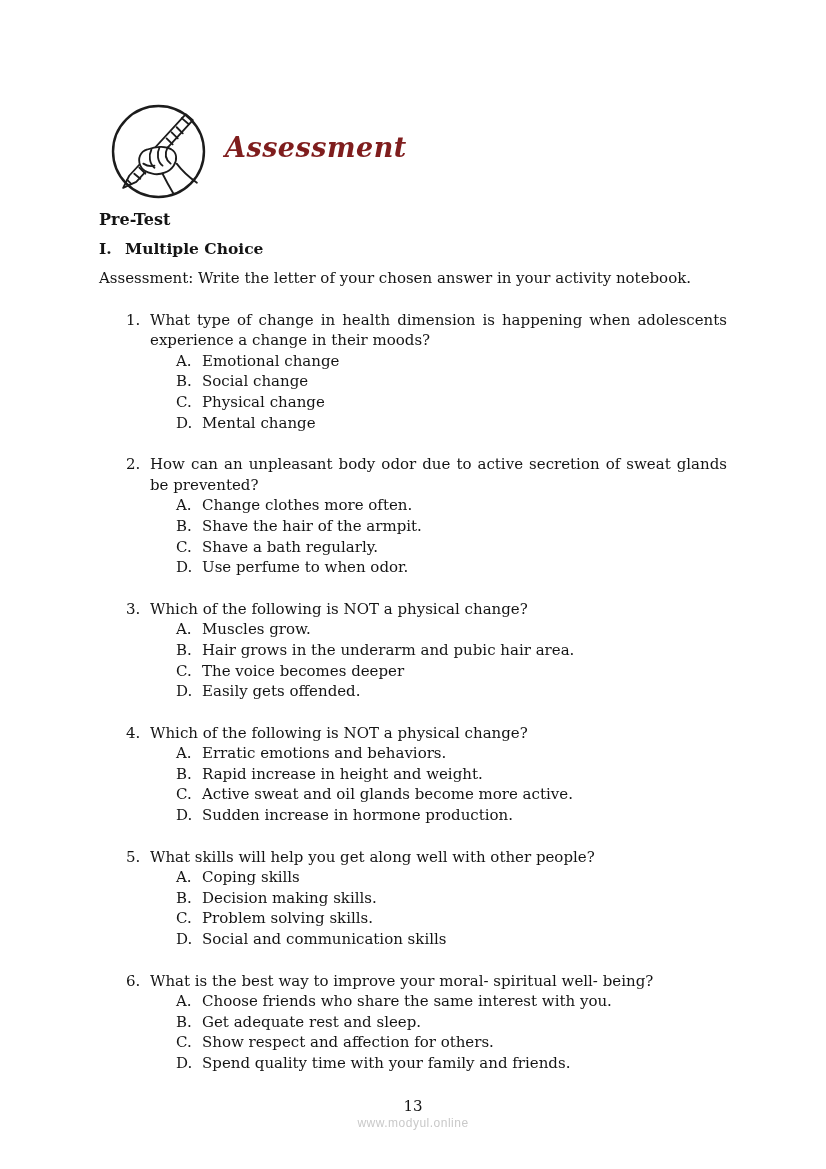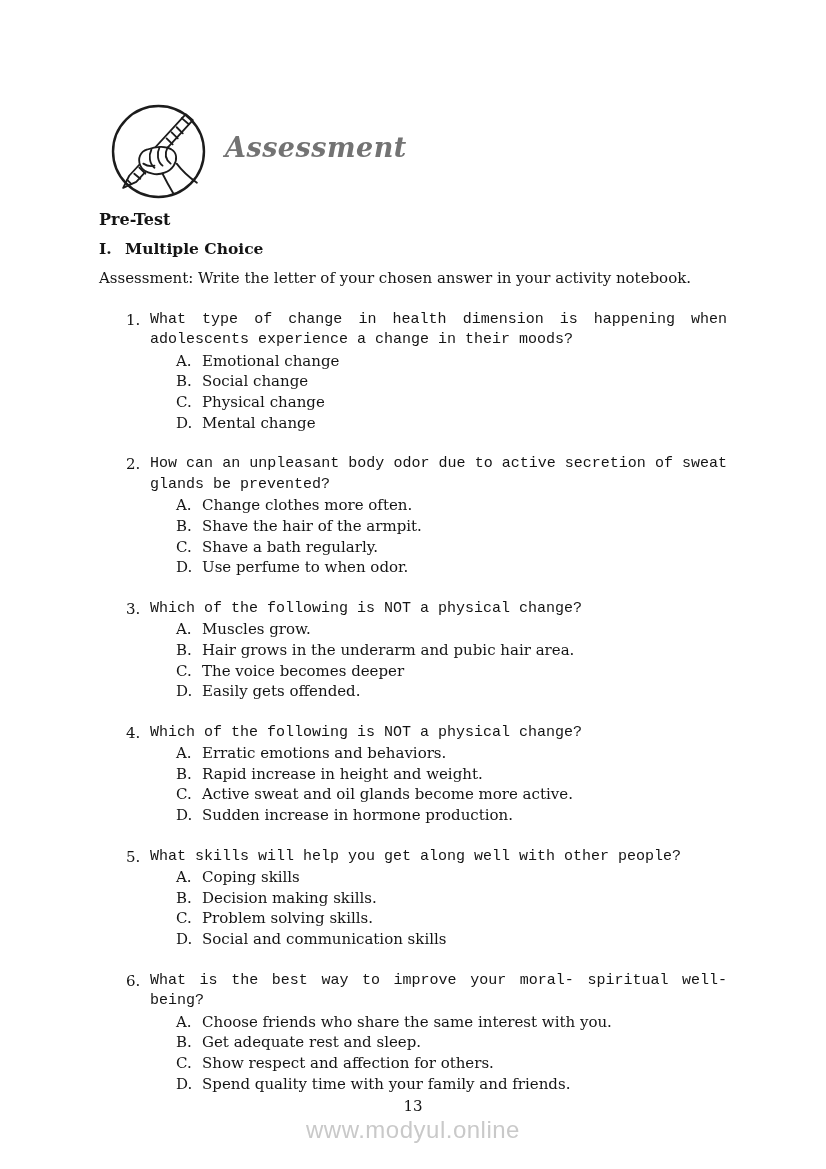--- a/index.html
+++ b/index.html
@@ -11,46 +11,46 @@
     color: #141414;
     overflow: hidden;
   }
   .page { position: absolute; inset: 0; padding: 103px 99px 0 99px; }
 
   .header-row { display: flex; align-items: center; margin-left: 11px; }
   .icon-wrap { width: 97px; height: 97px; flex: 0 0 auto; }
   .icon-wrap svg { width: 100%; height: 100%; display: block; }
   .doc-title {
     font-size: 27px; font-weight: bold; font-style: italic;
-    margin-left: 18px; letter-spacing: 0.5px; color: #737373;
+    margin-left: 18px; letter-spacing: 0.5px; color: #7f1d1d;
     transform: translateY(-4px);
   }
 
   .pretest { margin-top: 10px; font-weight: bold; font-size: 16px; line-height: 20px; }
   .section-head { margin-top: 9px; font-weight: bold; font-size: 15.5px; line-height: 20px; display: flex; }
   .section-numeral { width: 26px; flex: 0 0 auto; }
   .directions { margin-top: 9px; font-size: 15px; line-height: 20.6px; }
 
   .questions { margin-top: 21px; }
   .question { margin-bottom: 21px; }
   .q-row { display: flex; margin-left: 27px; }
   .q-num { width: 24px; flex: 0 0 auto; font-size: 15px; line-height: 20.6px; }
-  .q-text { flex: 1 1 auto; font-size: 15px; line-height: 20.6px; text-align: justify; font-family: Liberation Mono, monospace; }
+  .q-text { flex: 1 1 auto; font-size: 15px; line-height: 20.6px; text-align: justify; }
   .options { margin-left: 77px; }
   .option { display: flex; font-size: 15px; line-height: 20.6px; }
   .opt-letter { width: 26px; flex: 0 0 auto; }
   .opt-text { flex: 1 1 auto; }
 
   .footer-pagenum {
     position: absolute; top: 1097px; left: 0; width: 100%;
     text-align: center; font-size: 15px; color: #141414;
   }
   .footer-watermark {
     position: absolute; top: 1116px; left: 0; width: 100%;
-    text-align: center; font-size: 24px; color: #c9c9c9;
+    text-align: center; font-size: 12px; color: #c9c9c9;
     font-family: "Liberation Sans", sans-serif; letter-spacing: 0.5px;
   }
 </style>
 </head>
 <body>
 
 <div class="page">
 
   <div class="header-row">
     <span class="icon-wrap">

